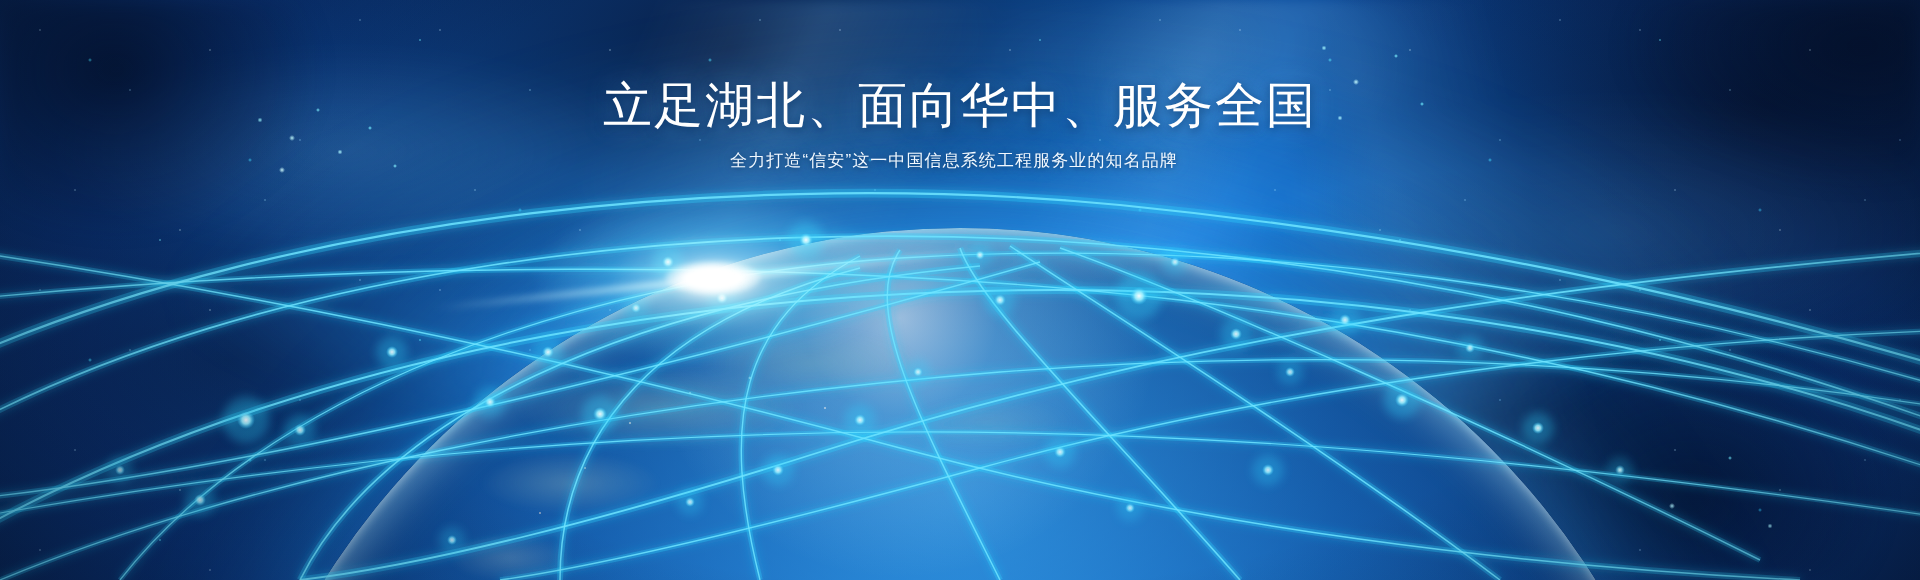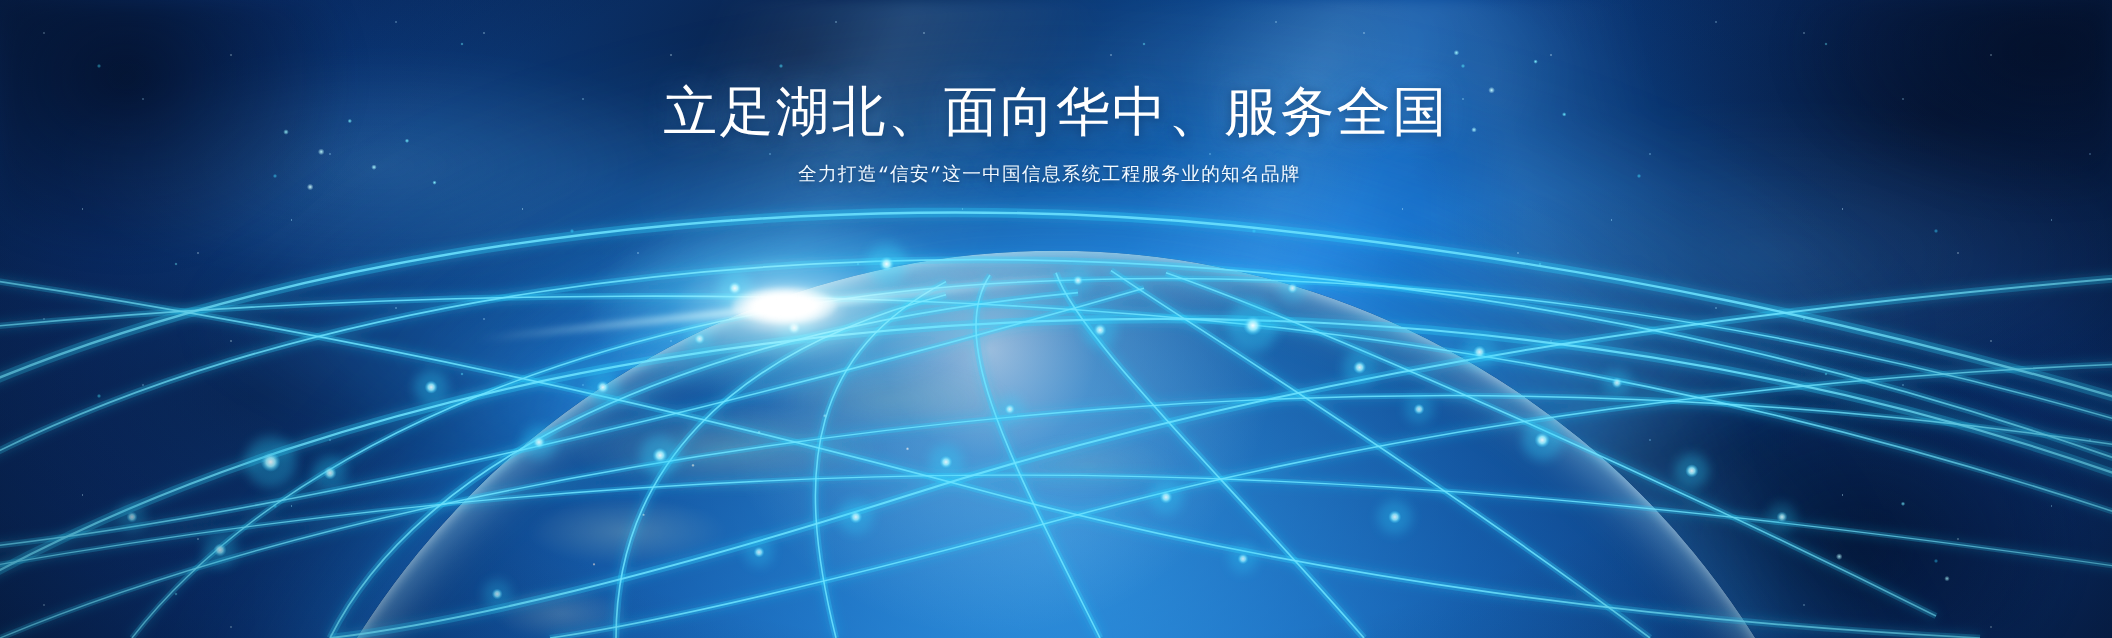--- a/index.html
+++ b/index.html
@@ -1,18 +1,18 @@
 <!DOCTYPE html>
 <html><head>
 <meta charset="utf-8">
 <style>
   html,body{margin:0;padding:0;background:#0a1f4a;}
   #banner{
     position:relative;width:1920px;height:580px;overflow:hidden;
-    font-family:Liberation Mono, monospace;
+    font-family:Liberation Sans, sans-serif;
     background:#4d7c0f;
   }
   .layer{position:absolute;inset:0;pointer-events:none;}
 
   
   #nebula-base{
     background:
       radial-gradient(ellipse 900px 520px at 38% 8%, rgba(8,28,66,.95) 0%, rgba(8,28,66,0) 62%),
       radial-gradient(ellipse 820px 460px at 92% 18%, rgba(6,24,58,.92) 0%, rgba(6,24,58,0) 60%),
       radial-gradient(ellipse 700px 400px at 78% 72%, rgba(5,20,52,.85) 0%, rgba(5,20,52,0) 62%),

